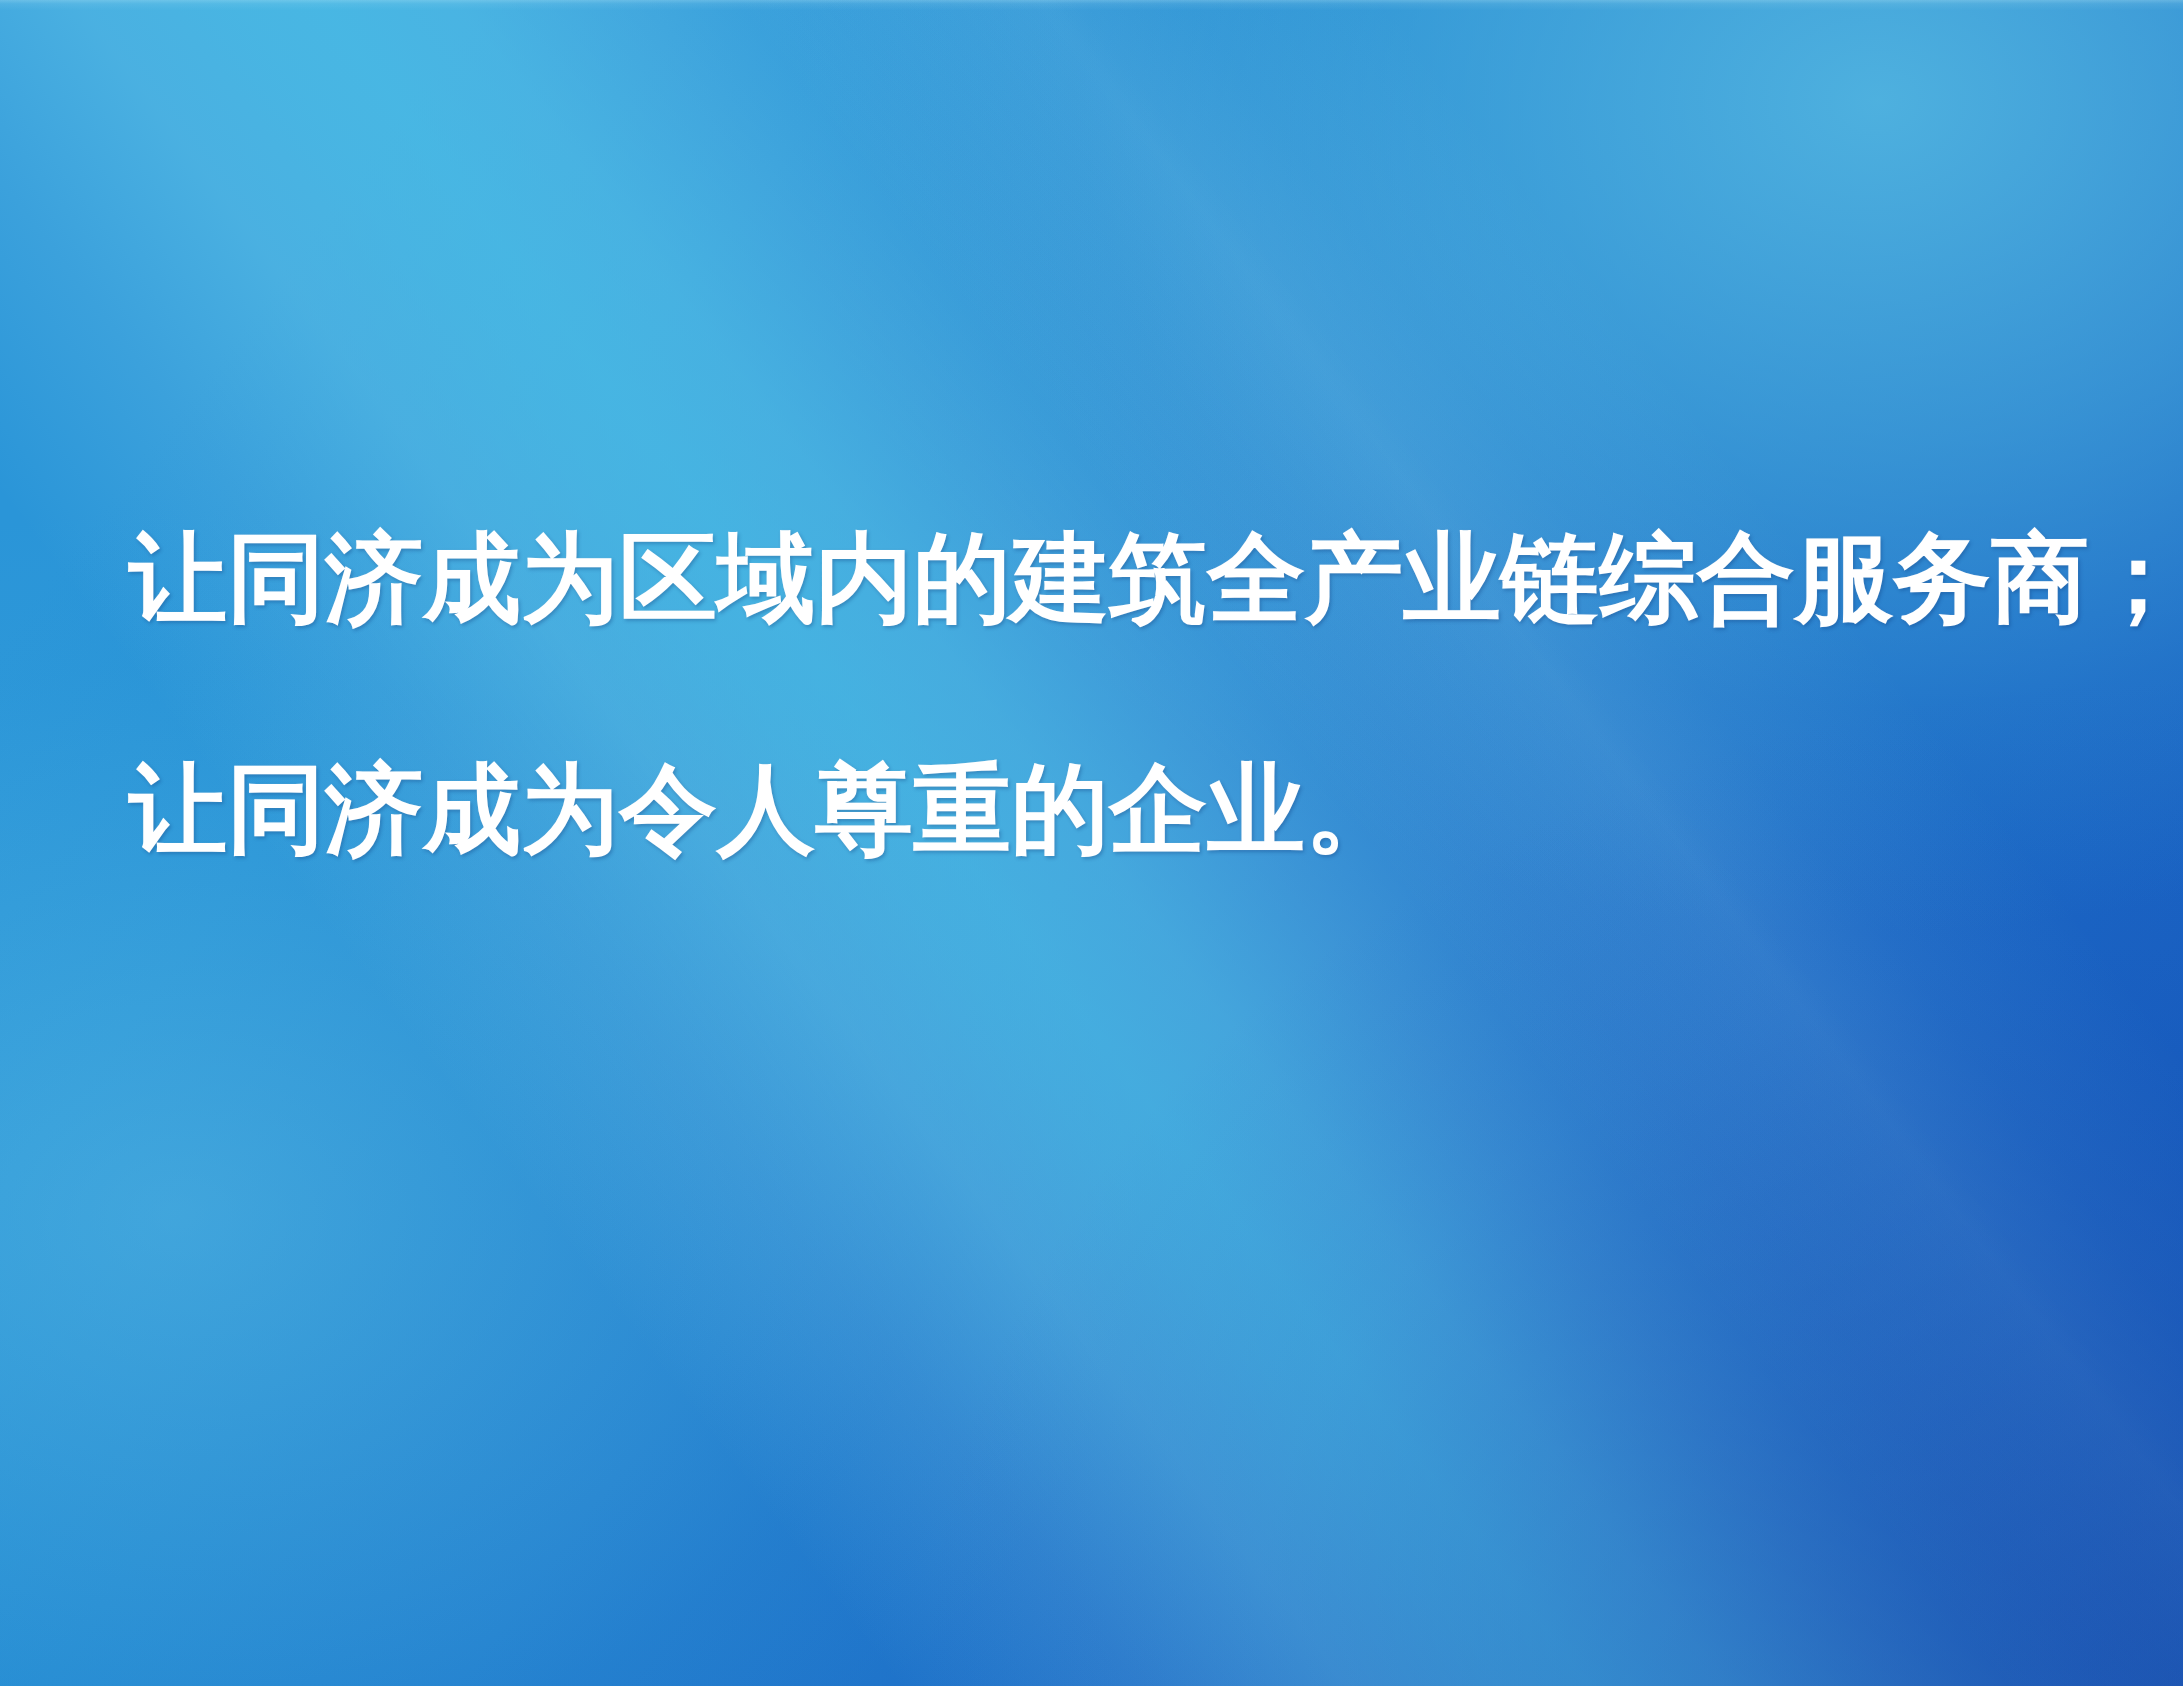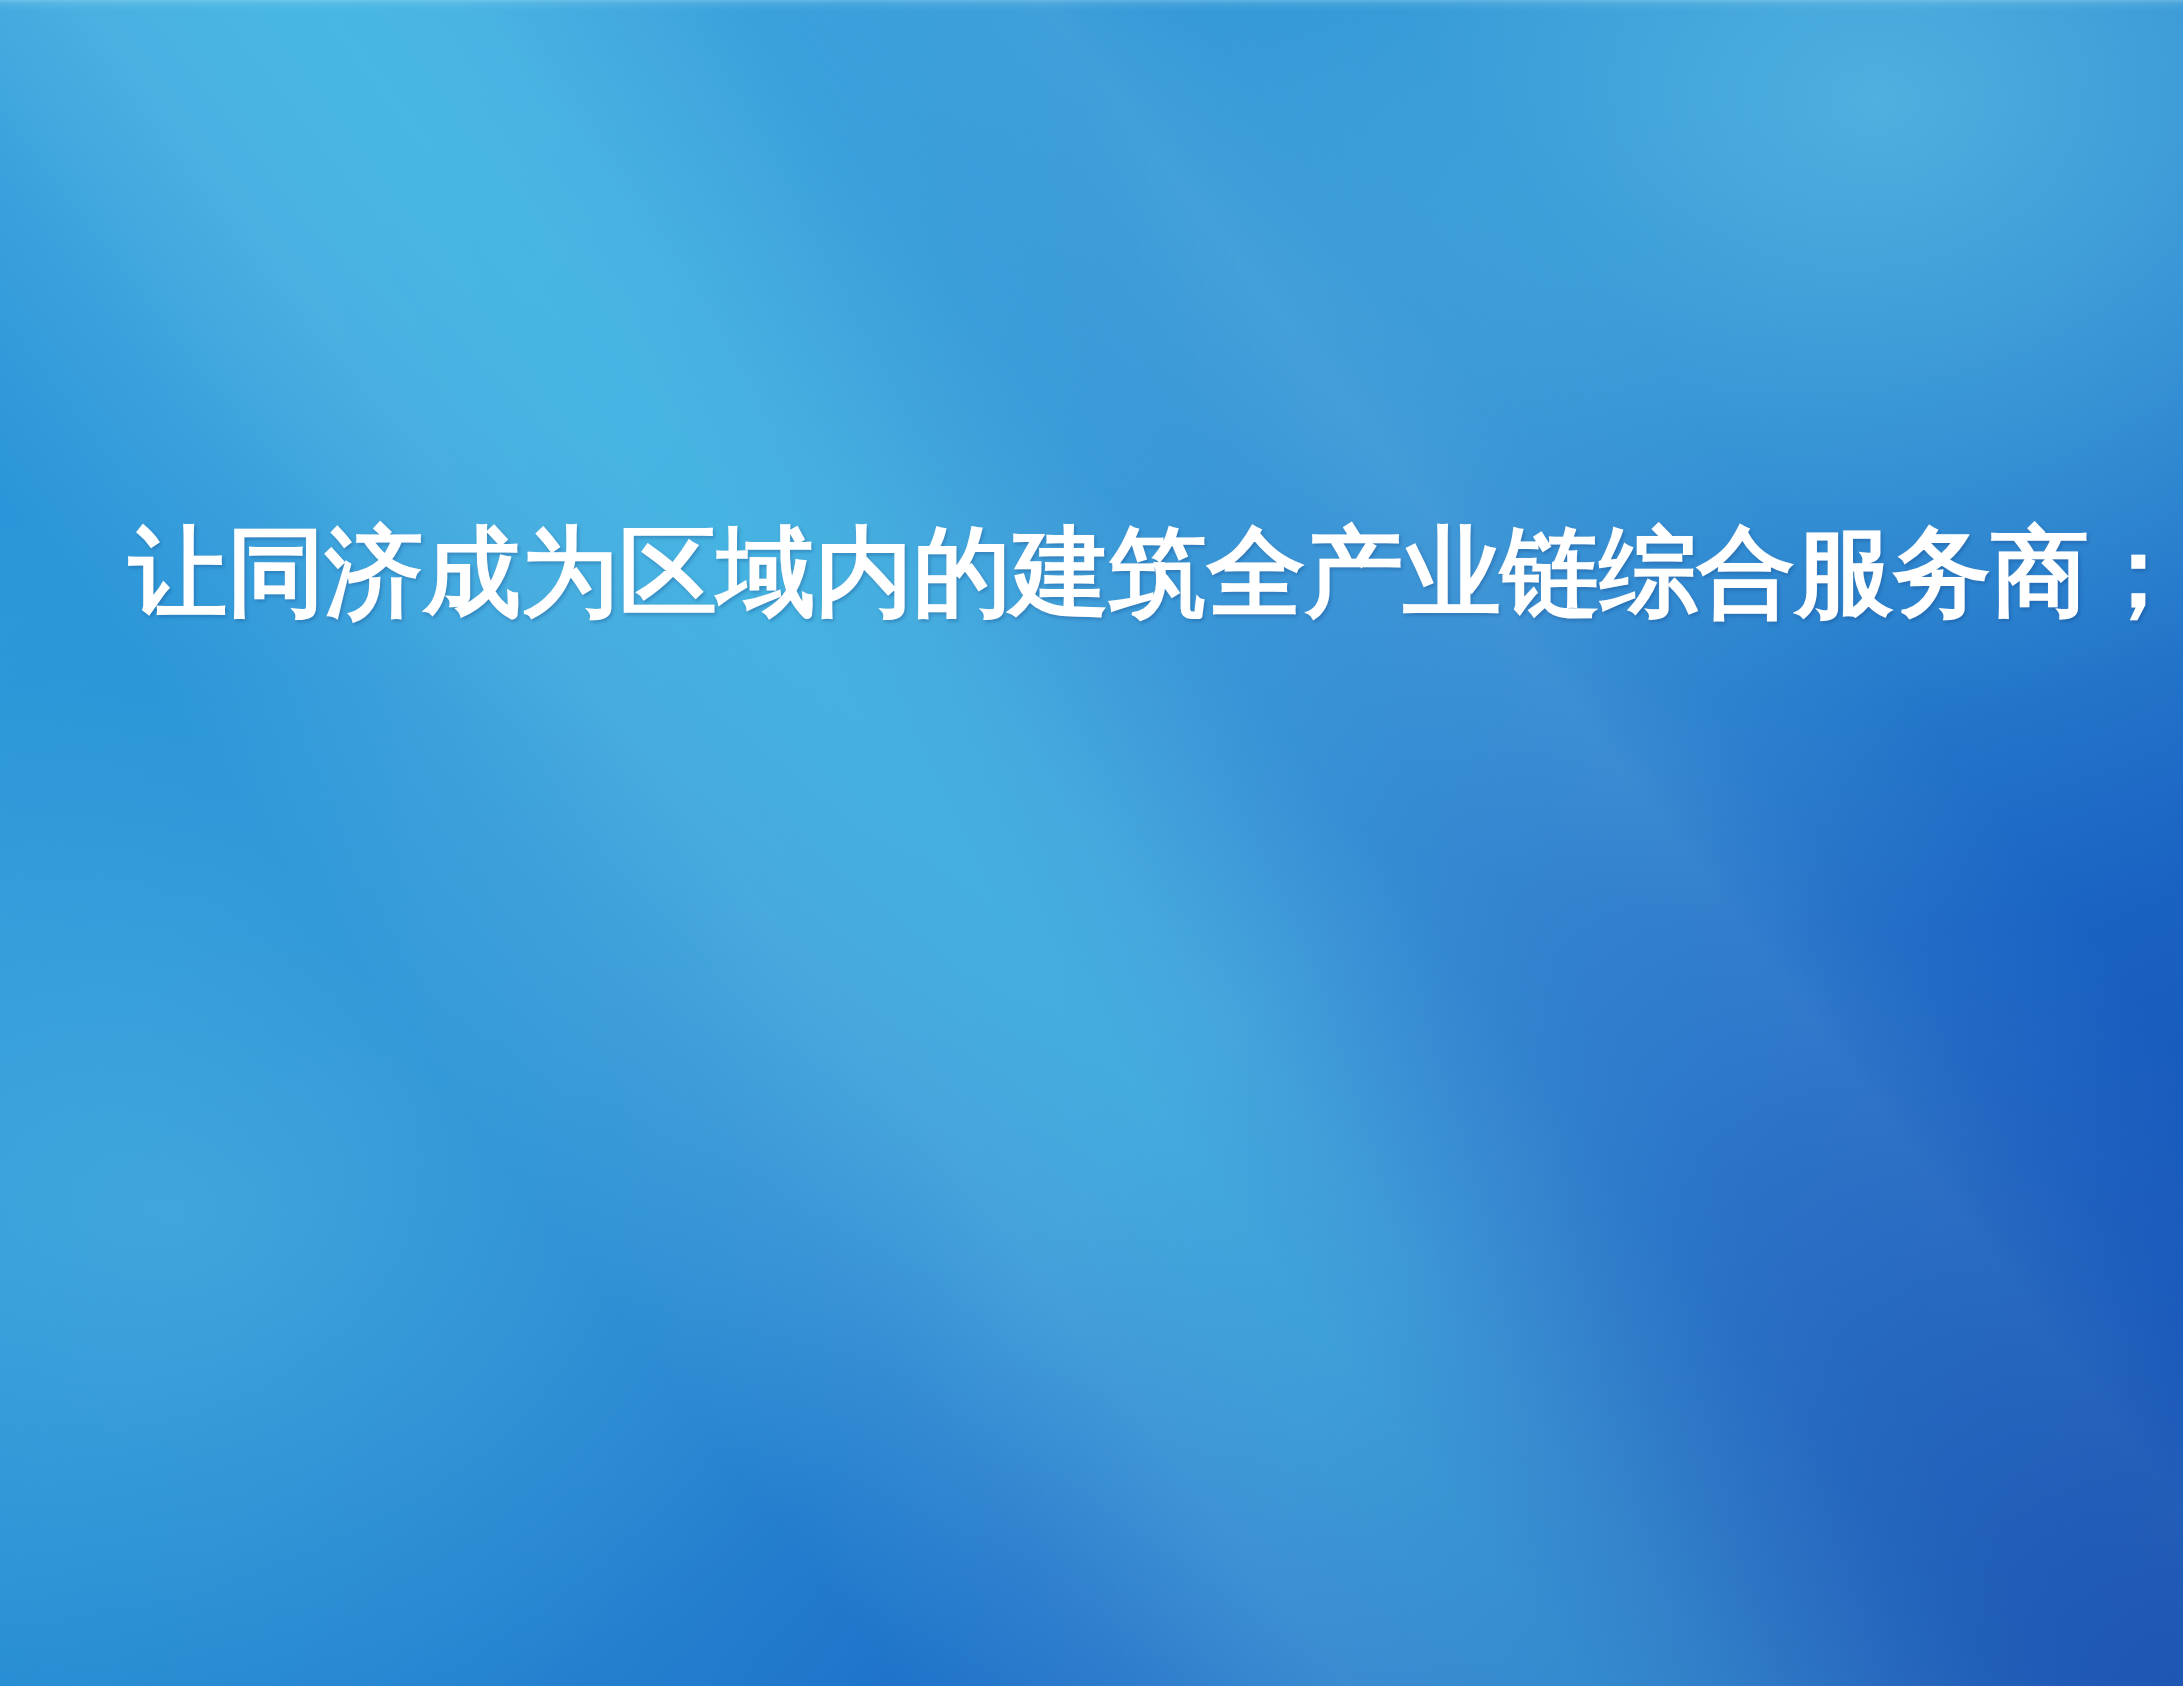--- a/index.html
+++ b/index.html
@@ -111,34 +111,35 @@
   .line {
     color: #ffffff;
     font-size: 98px;
     line-height: 231px;
     font-weight: 700;
     letter-spacing: 0px;
     white-space: nowrap;
     text-shadow:
        1.5px 2.3px 3.8px rgba(8,44,110,0.30),
        0 0 1.5px rgba(255,255,255,0.25);
-    font-family: Liberation Mono, monospace;
+    font-family: Liberation Serif, serif;
   }
 </style>
 </head>
 <body>
 
 <div id="slide">
 
   <div class="bg-layer bg-base"></div>
   <div class="bg-layer bg-topright"></div>
   <div class="bg-layer bg-streak-b"></div>
   <div class="bg-layer bg-band"></div>
   <div class="bg-layer bg-streak-a"></div>
   <div class="bg-layer bg-corner-dark"></div>
   <div class="bg-layer bg-topedge"></div>
 
   <div id="textblock">
     <div class="line">让同济成为区域内的建筑全产业链综合服务商；</div>
+    <div class="line">让同济成为令人尊重的企业。</div>
   </div>
 
 </div>
 
 
 </body></html>

